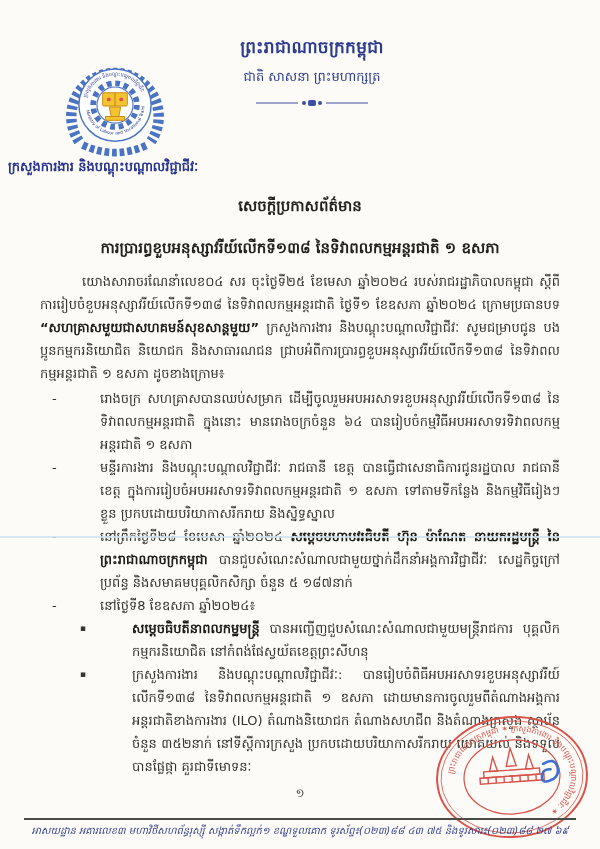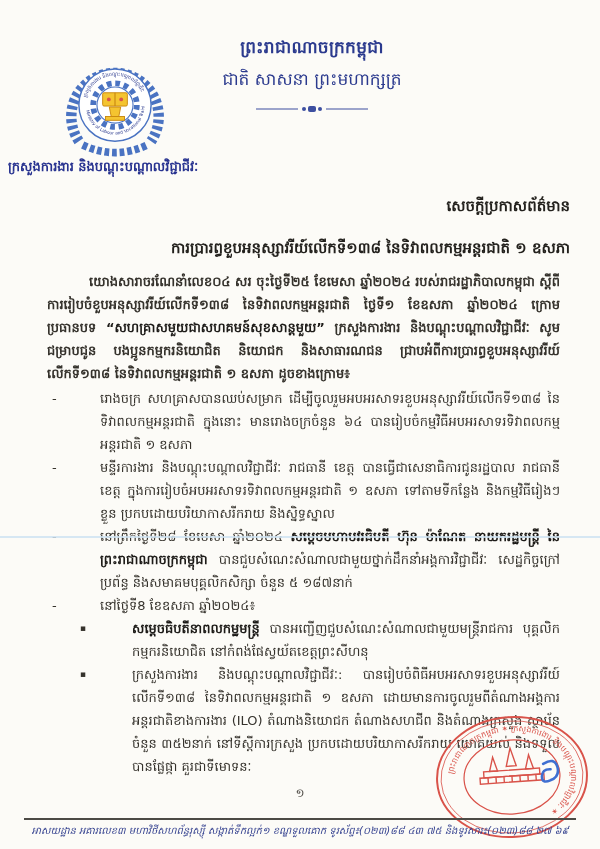--- a/index.html
+++ b/index.html
@@ -6,31 +6,31 @@
   .page{
     position:relative;width:600px;height:849px;margin:0 auto;
     background:#fcfbf7;overflow:hidden;
     font-family:"DejaVu Sans",sans-serif;color:#35322c;
   }
   
   .hdr{position:relative;height:190px;}
   .logo{position:absolute;left:56px;top:50px;width:118px;height:114px;}
   .kingdom{position:absolute;left:192px;top:36px;width:240px;text-align:center;}
   .kingdom-title{font-size:17px;font-weight:bold;color:#2b3a8e;letter-spacing:.3px;}
-  .motto{font-size:17px;color:#2b3a8e;margin-top:7px;}
+  .motto{font-size:13px;color:#2b3a8e;margin-top:7px;}
   .divider{margin-top:6px;}
   .ministry-name{position:absolute;left:8px;top:158px;font-size:13px;font-weight:bold;color:#283390;}
   
-  .titles{text-align:right;padding:6px 30px 4px 30px;color:#23211d;}
+  .titles{text-align:center;padding:6px 30px 4px 30px;color:#23211d;}
   .t1{font-size:15px;font-weight:bold;}
   .t2{font-size:14px;font-weight:bold;margin-top:4px;}
   .t3{font-size:15px;font-weight:bold;margin-top:20px;}
   
   .content{padding:6px 40px 0 40px;font-size:13px;line-height:23px;text-align:justify;}
-  .intro{text-indent:42px;margin:0 0 2px 7px;font-weight:bold;}
+  .intro{text-indent:42px;margin:0 0 2px 0;}
   b{color:#1d1b18;}
   .dash-list{margin-left:12px;}
   .dash-item{display:flex;align-items:flex-start;}
   .dash-marker{flex:0 0 12px;}
   .square-list{margin-left:28px;}
   .square-item{display:flex;align-items:flex-start;}
   .square-marker{flex:0 0 16px;font-size:9px;line-height:23px;}
   .item-text{flex:1;margin-left:36px;}
   
   .scan-line{position:absolute;left:0;top:536px;width:600px;height:2px;background:#cfe3f2;opacity:.85;}

